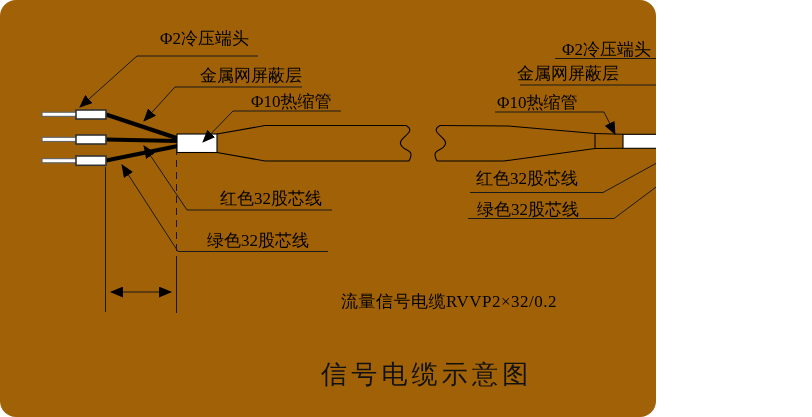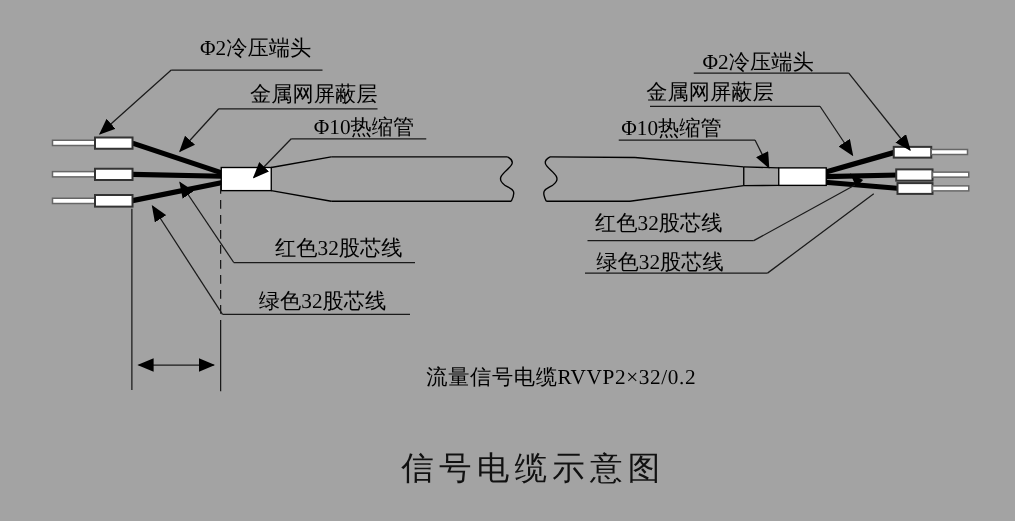--- a/index.html
+++ b/index.html
@@ -1,17 +1,17 @@
 <!DOCTYPE html>
 <html><head>
 <meta charset="utf-8">
 <style>
   html,body{margin:0;padding:0;background:#ffffff;}
-  .stage{position:relative;width:812px;height:417px;background:#a3a3a3;overflow:hidden;
-         font-family:"Liberation Sans",sans-serif;}
+  .stage{position:relative;width:656px;height:417px;background:#a16207;overflow:hidden;
+         font-family:"Liberation Sans",sans-serif;border-radius:16px;}
   svg{position:absolute;left:0;top:0;}
   .outline{stroke:#000;stroke-width:1.1;fill:none;}
   .thin{stroke:#1a1a1a;stroke-width:1;fill:none;}
   .wire{stroke:#000;stroke-width:4.2;fill:none;stroke-linecap:butt;}
   .part{fill:#fff;stroke:#333;stroke-width:1.6;}
   .stub{fill:#fff;stroke:#666;stroke-width:1.2;}
   .shrink{fill:#fff;stroke:#000;stroke-width:1.1;}
   .lead{stroke:#1a1a1a;stroke-width:1;fill:none;}
   .dash{stroke:#1a1a1a;stroke-width:1;fill:none;stroke-dasharray:7 5;}
   .lbl{font-family:"Liberation Serif",serif;font-size:17px;fill:#000;}

